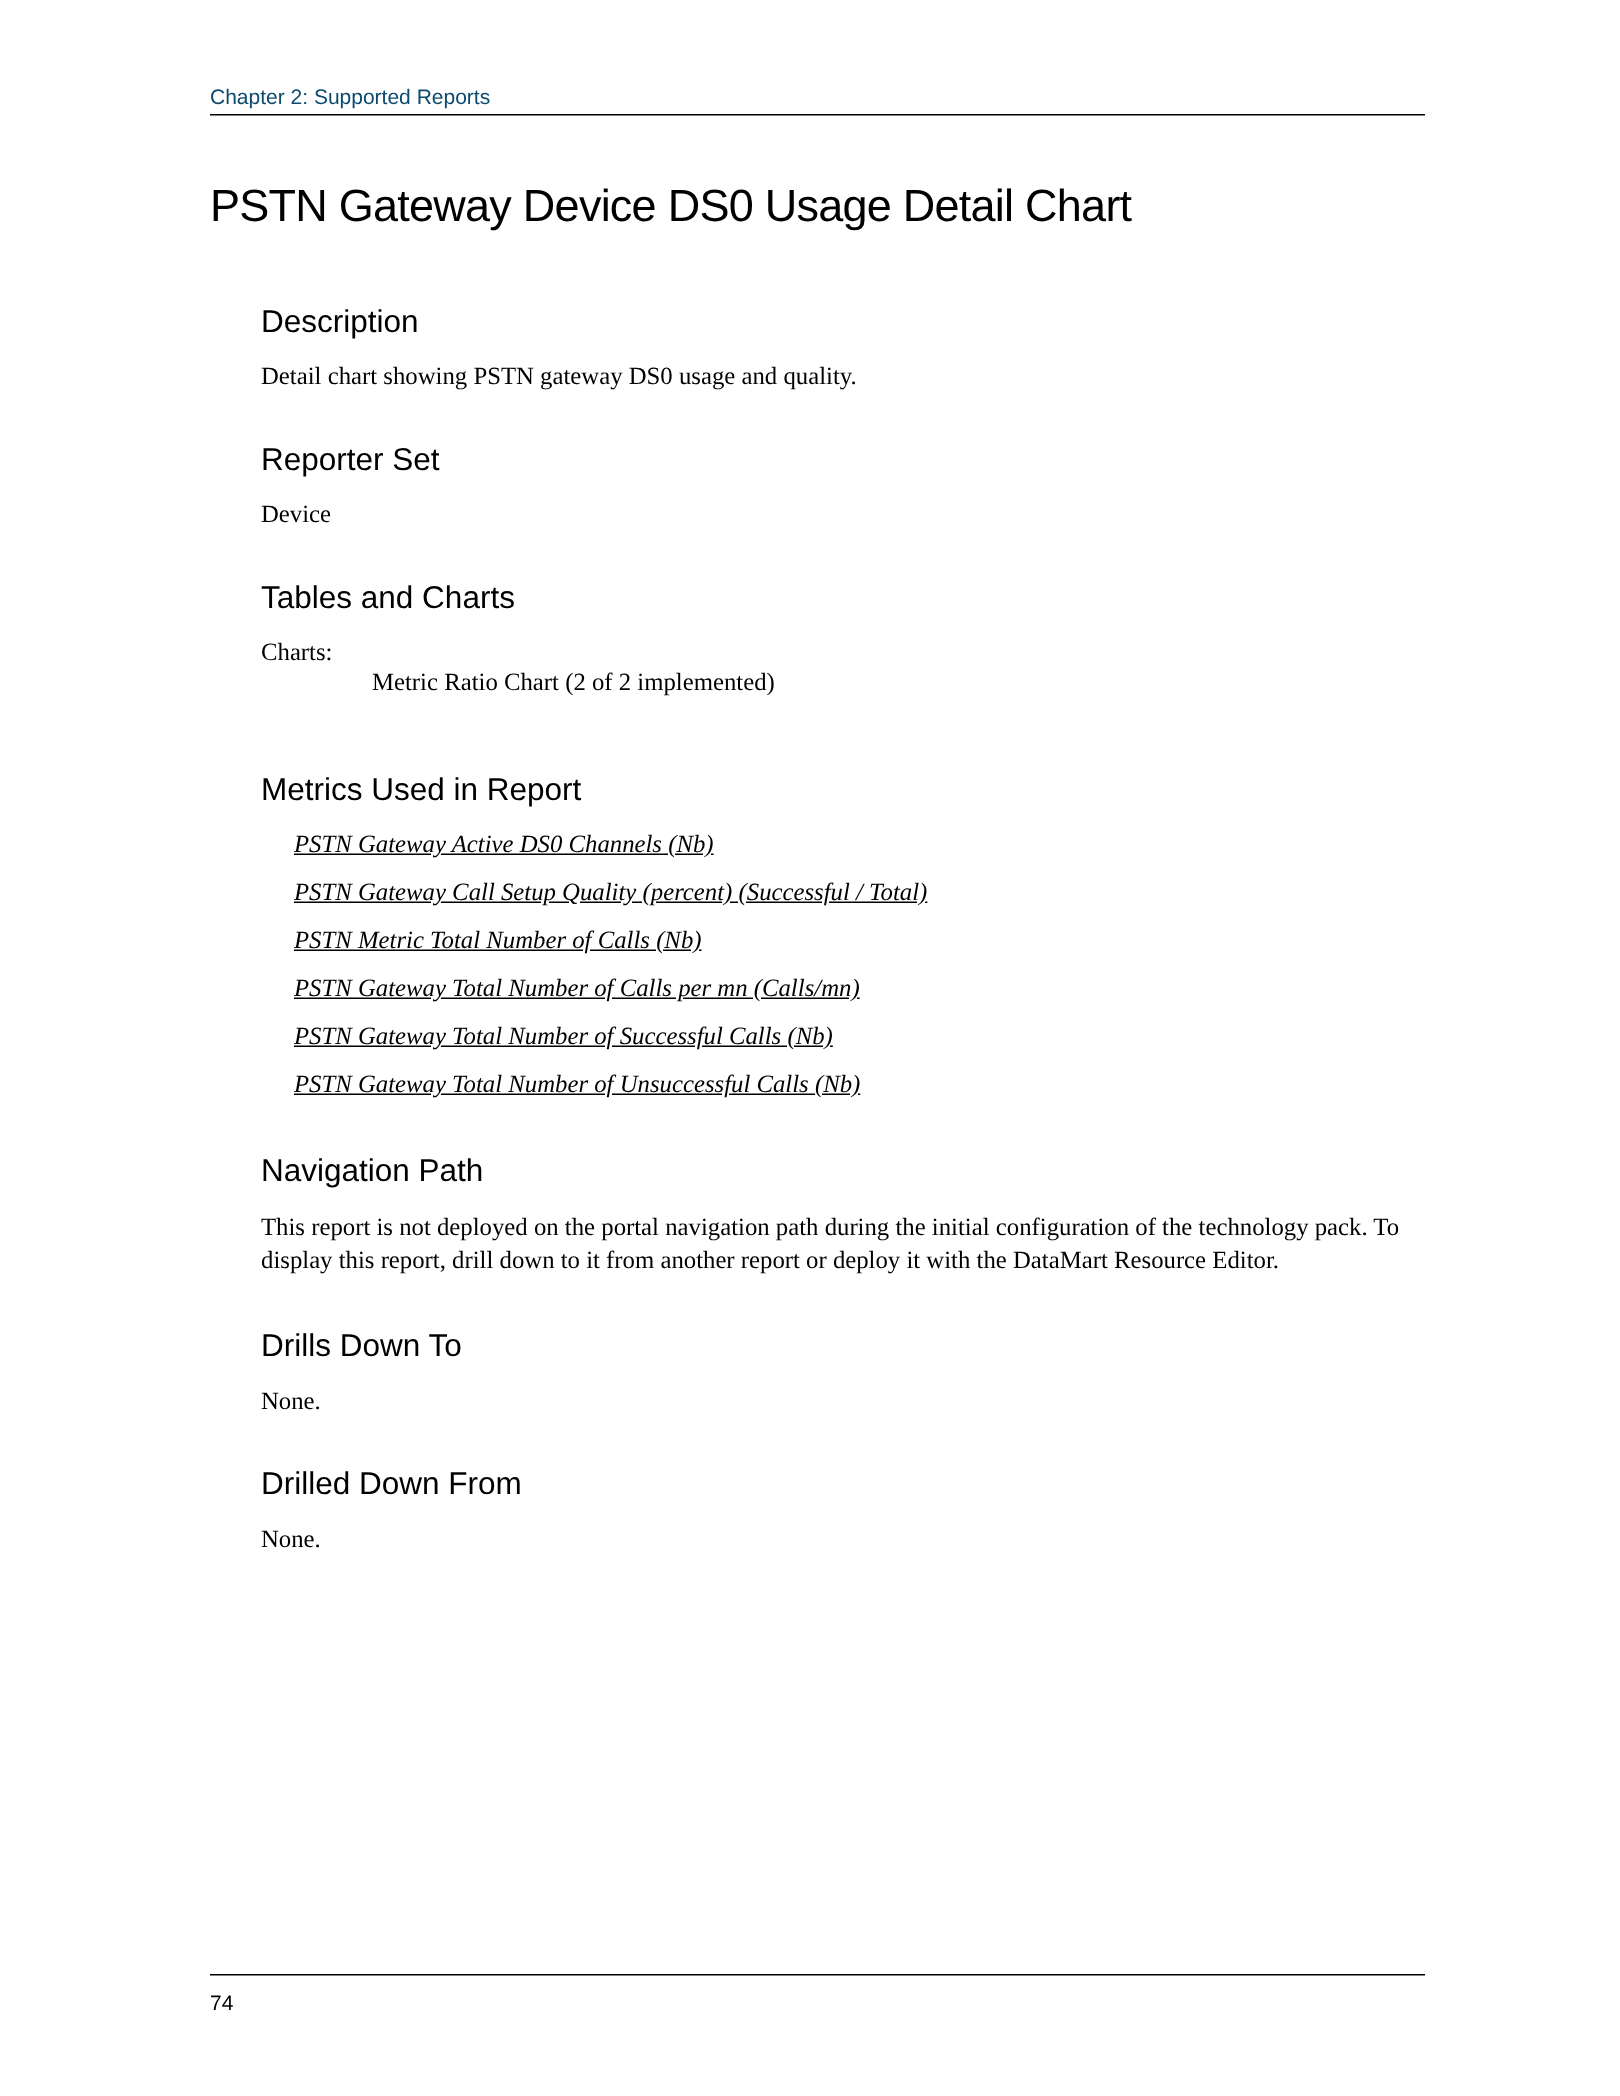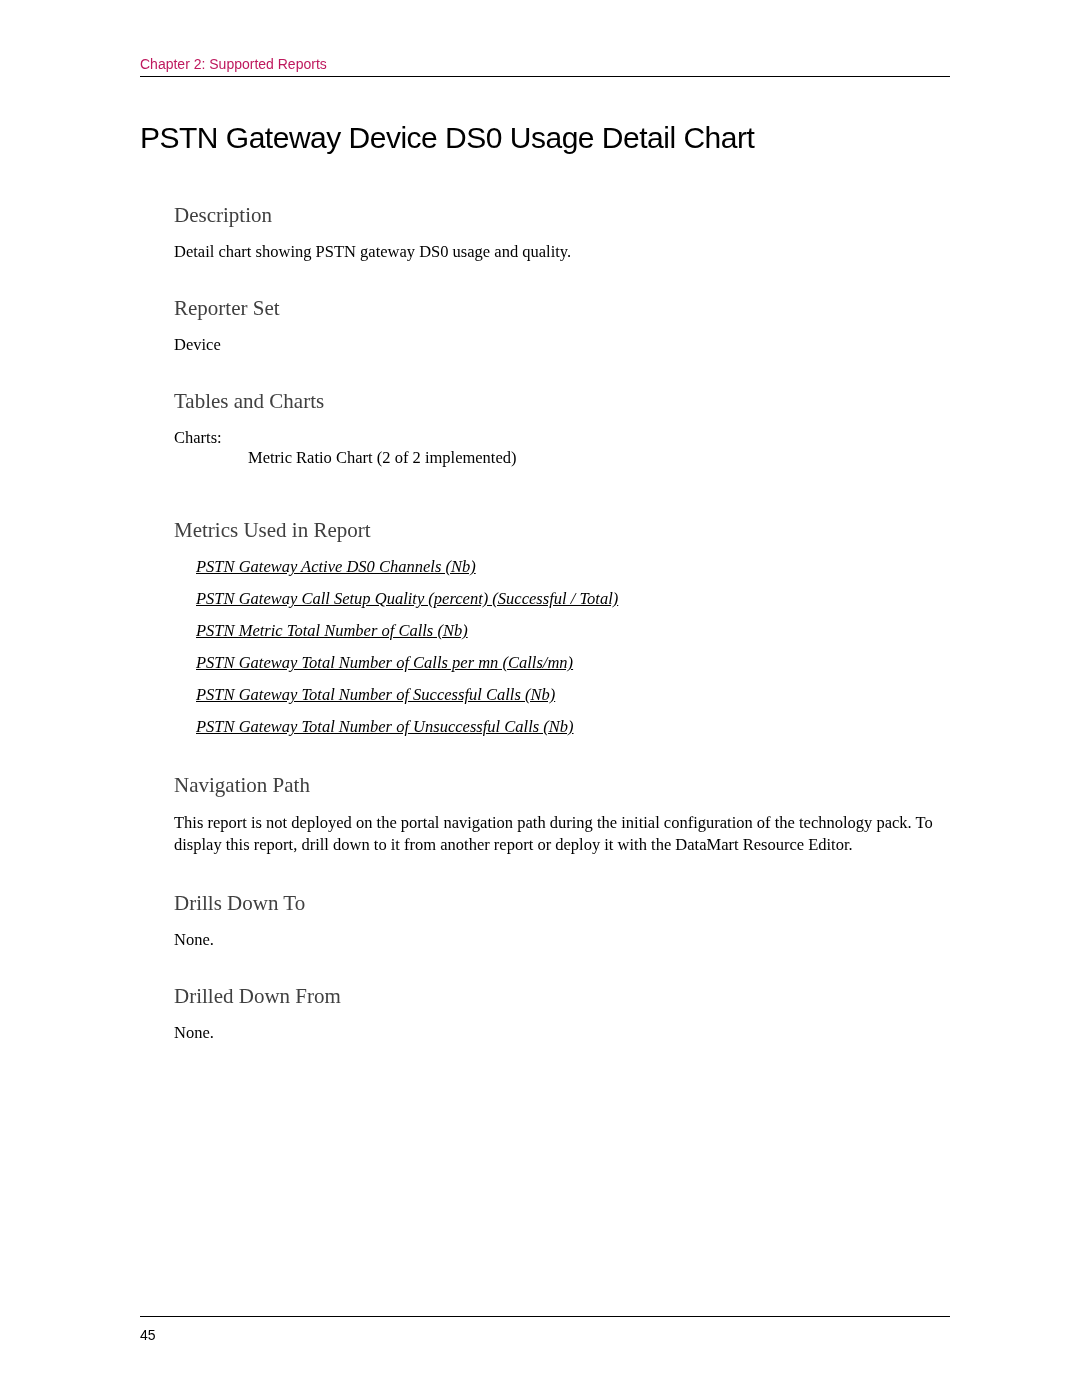--- a/index.html
+++ b/index.html
@@ -20,37 +20,37 @@
     .header-row {
       display: flex;
       justify-content: space-between;
       border-bottom: 1px solid #000;
       padding-bottom: 4px;
       margin-bottom: 44px;
     }
     .header-text {
       font-family: Arial, Helvetica, sans-serif;
       font-size: 14px;
-      color: #be185d;
+      color: #0c4a6e;
     }
     .title {
       font-family: Arial, Helvetica, sans-serif;
       font-size: 30px;
       color: #000;
       font-weight: 400;
       letter-spacing: -0.5px;
       margin-bottom: 48px;
     }
     .section {
       margin-left: 34px;
     }
     .section-heading {
-      font-family: Liberation Serif, serif;
+      font-family: Liberation Sans, sans-serif;
       font-size: 21px;
-      color: #404040;
+      color: #000000;
       font-weight: 400;
       margin-bottom: 14px;
     }
     .body-text {
       font-size: 16.5px;
       color: #000;
       margin-bottom: 34px;
     }
     .charts-block {
       margin-bottom: 50px;
@@ -159,15 +159,15 @@
   </div>
 
   <div class="section">
     <h2 class="section-heading">Drilled Down From</h2>
     <p class="drill-text">None.</p>
   </div>
 </div>
 
 <div class="footer">
   <div class="footer-line">
-    <span class="footer-page">45</span>
+    <span class="footer-page">74</span>
   </div>
 </div>
 
 </body></html>

